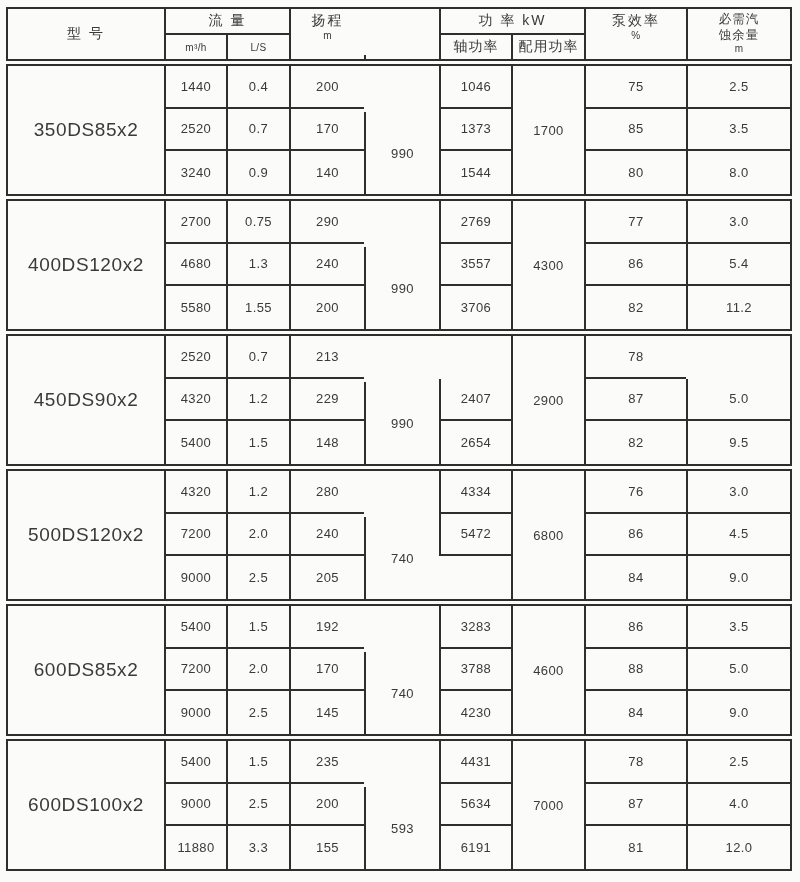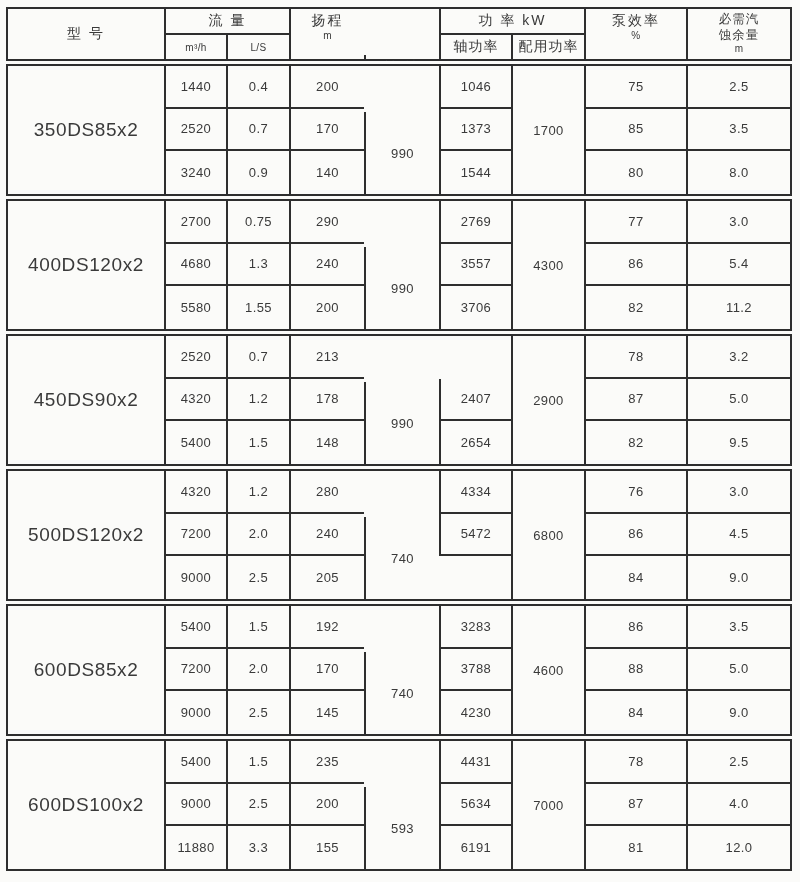--- a/index.html
+++ b/index.html
@@ -145,25 +145,24 @@
 
   <div class="section block-grid">
     <div class="c g1 span3 model">450DS90x2</div>
     <div class="c g5 span3">990</div>
     <div class="c g7 span3">2900</div>
 
     <div class="c g2 r1 rb">2520</div>
     <div class="c g3 r1 rb">0.7</div>
     <div class="c g4 r1 rb">213</div>
     <div class="c g8 r1 rb">78</div>
-    <div class="c g9 r1 rb">3.2</div>
 
     <div class="c g2 r2 rb">4320</div>
     <div class="c g3 r2 rb">1.2</div>
-    <div class="c g4 r2 rb">178</div>
+    <div class="c g4 r2 rb">229</div>
     <div class="c g6 r2 rb">2407</div>
     <div class="c g8 r2 rb">87</div>
     <div class="c g9 r2 rb">5.0</div>
 
     <div class="c g2 r3">5400</div>
     <div class="c g3 r3">1.5</div>
     <div class="c g4 r3">148</div>
     <div class="c g6 r3">2654</div>
     <div class="c g8 r3">82</div>
     <div class="c g9 r3">9.5</div>

